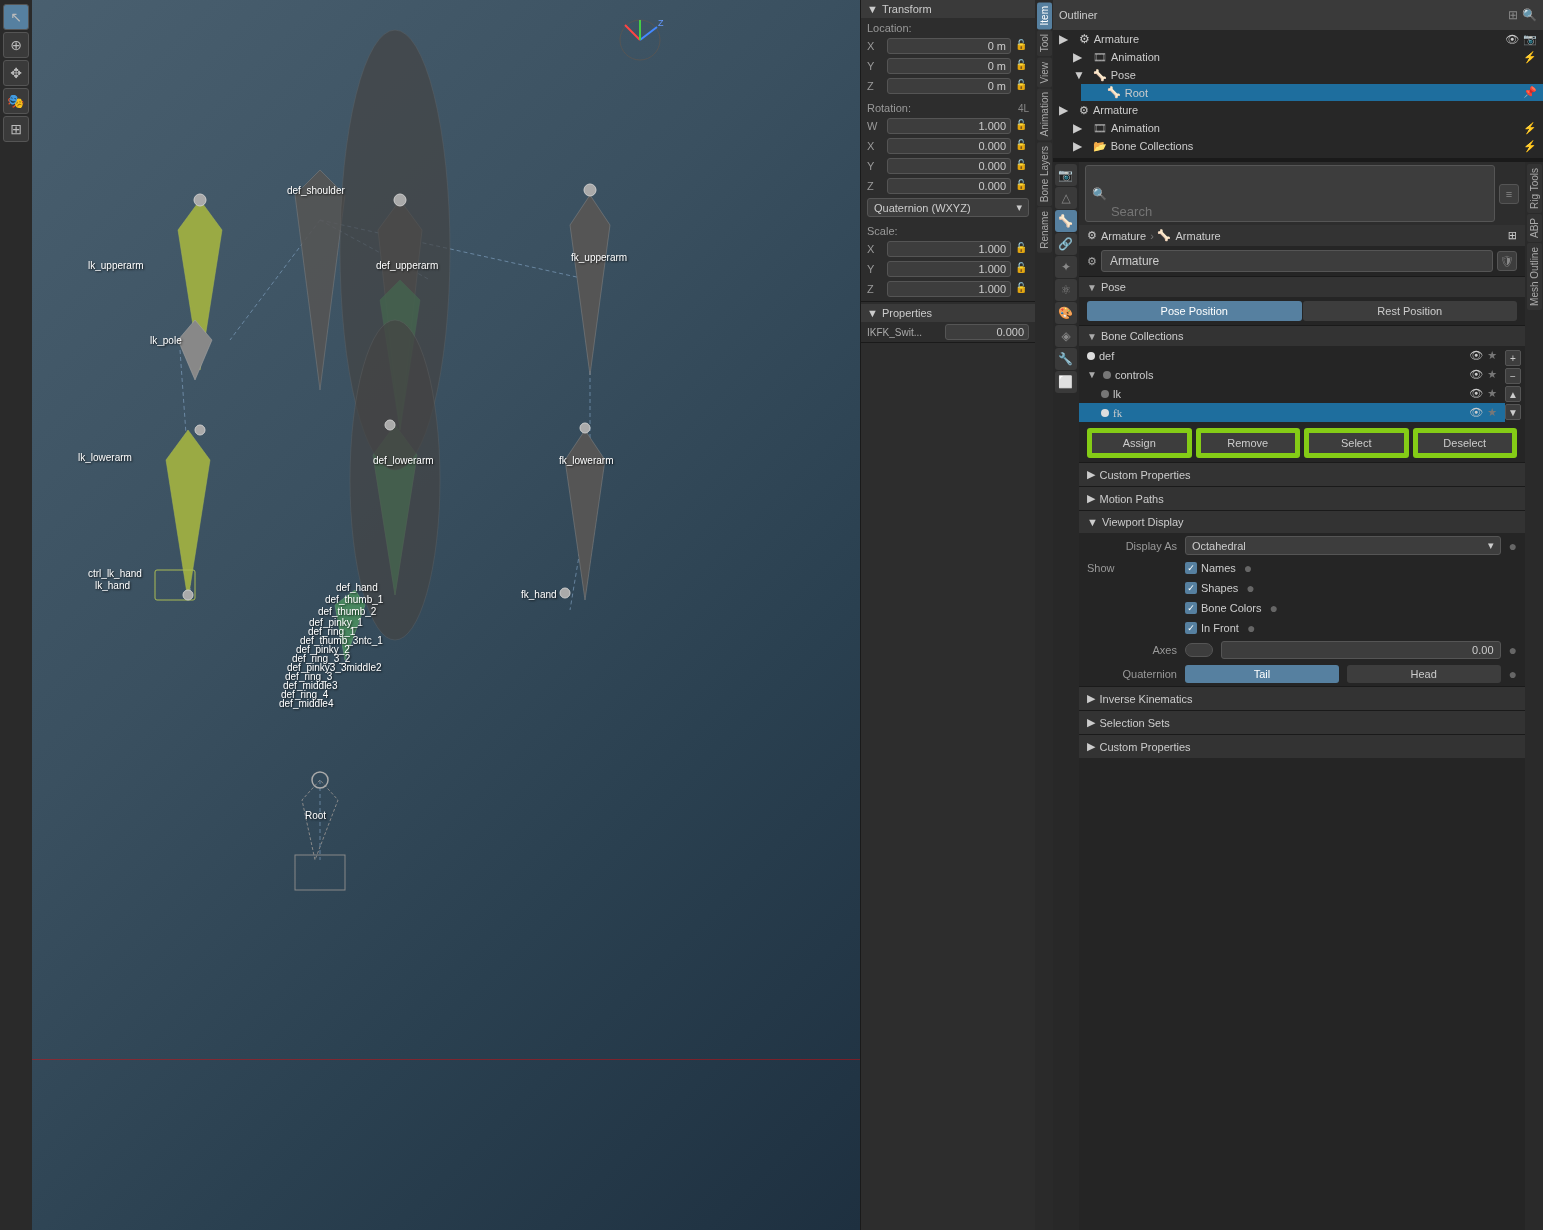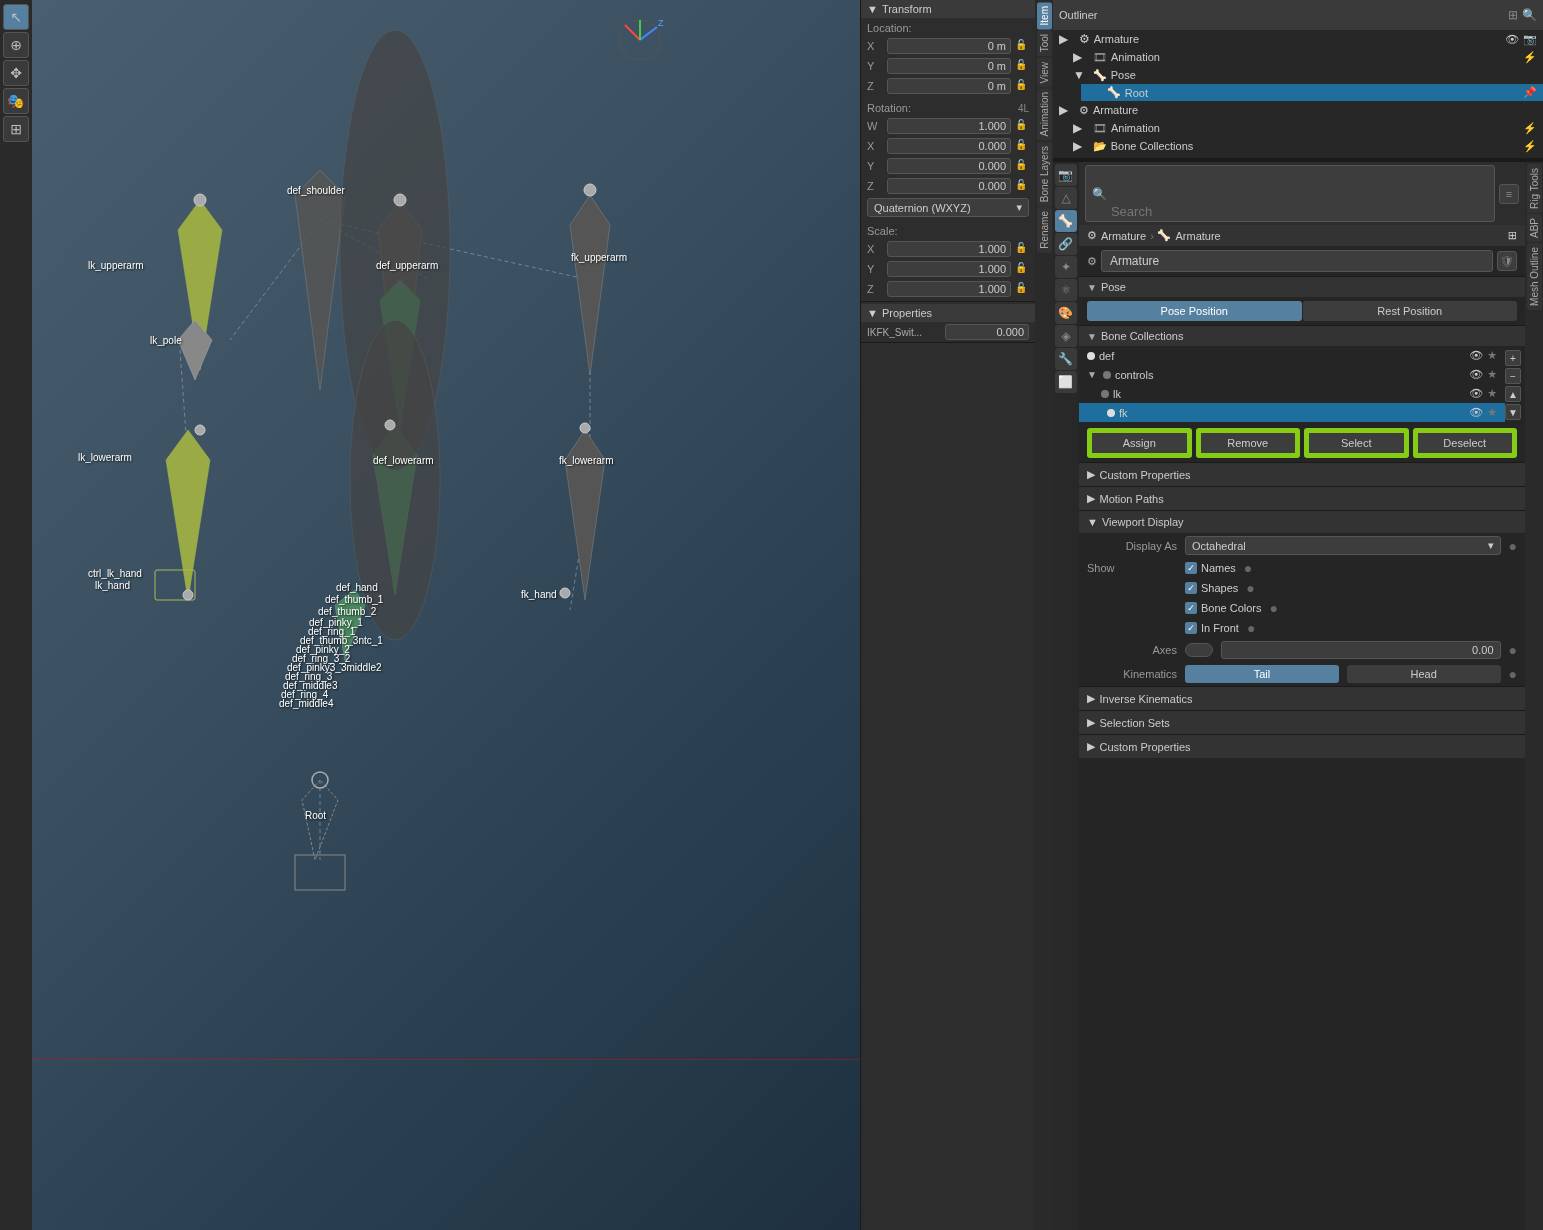--- a/index.html
+++ b/index.html
@@ -794,21 +794,21 @@
                 <span class="bc-star">★</span>
               </div>
 
               <div class="bone-collection-item" style="padding-left:22px;">
                 <div class="bc-dot"></div>
                 <span class="bc-name">lk</span>
                 <span class="bc-eye">👁</span>
                 <span class="bc-star">★</span>
               </div>
 
-              <div class="bone-collection-item" style="padding-left:28px;background:#1e6e9e;">
+              <div class="bone-collection-item" style="padding-left:22px;background:#1e6e9e;font-family:Liberation Serif, serif;">
                 <div class="bc-dot filled"></div>
                 <span class="bc-name">fk</span>
                 <span class="bc-eye">👁</span>
                 <span class="bc-star">★</span>
               </div>
 
             </div>
 
             <div class="bc-side-btns">
               <div class="bc-side-btn">+</div>
@@ -892,21 +892,21 @@
           </div>
 
           <div class="axes-row">
             <span class="axes-label">Axes</span>
             <div class="axes-toggle"></div>
             <div style="flex:1;background:#3d3d3d;border:1px solid #555;border-radius:3px;padding:2px 6px;font-size:11px;color:#ccc;text-align:right;">0.00</div>
             <span class="vd-dot">●</span>
           </div>
 
           <div class="relations-row">
-            <span class="relations-label">Kinematics</span>
+            <span class="relations-label">Quaternion</span>
             <button class="relation-btn active">Tail</button>
             <button class="relation-btn inactive">Head</button>
             <span class="vd-dot">●</span>
           </div>
         </div>
 
         <div class="collapsible-section">
           <div class="collapsible-header">
             <span>▶</span>
             <span>Inverse Kinematics</span>

